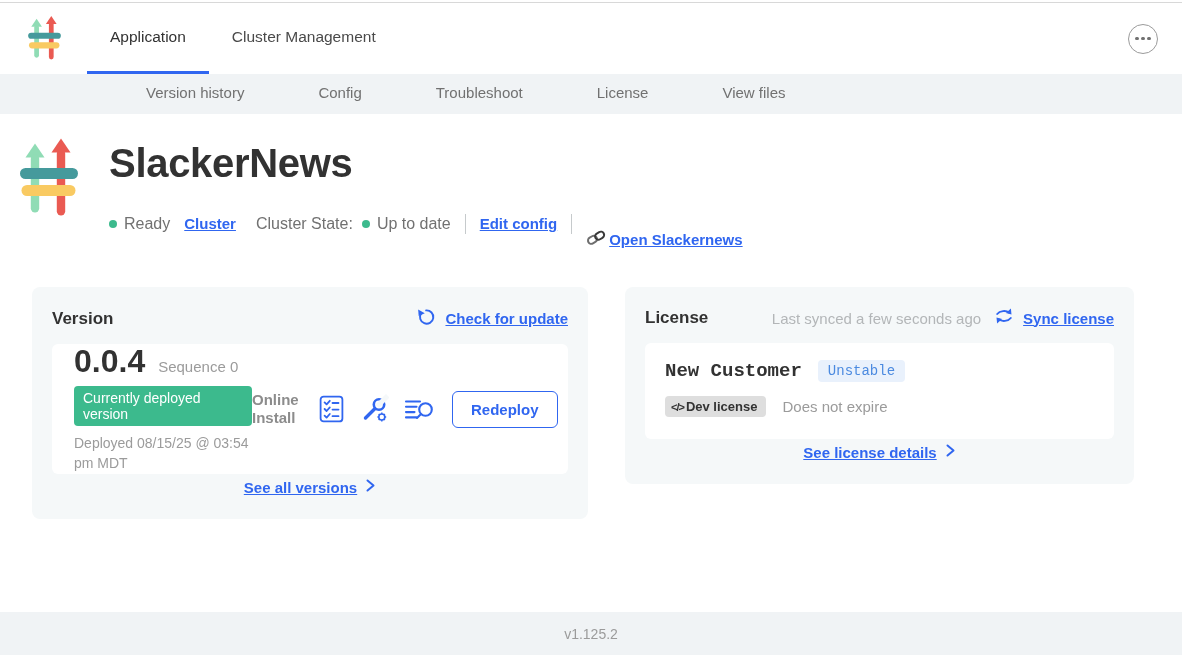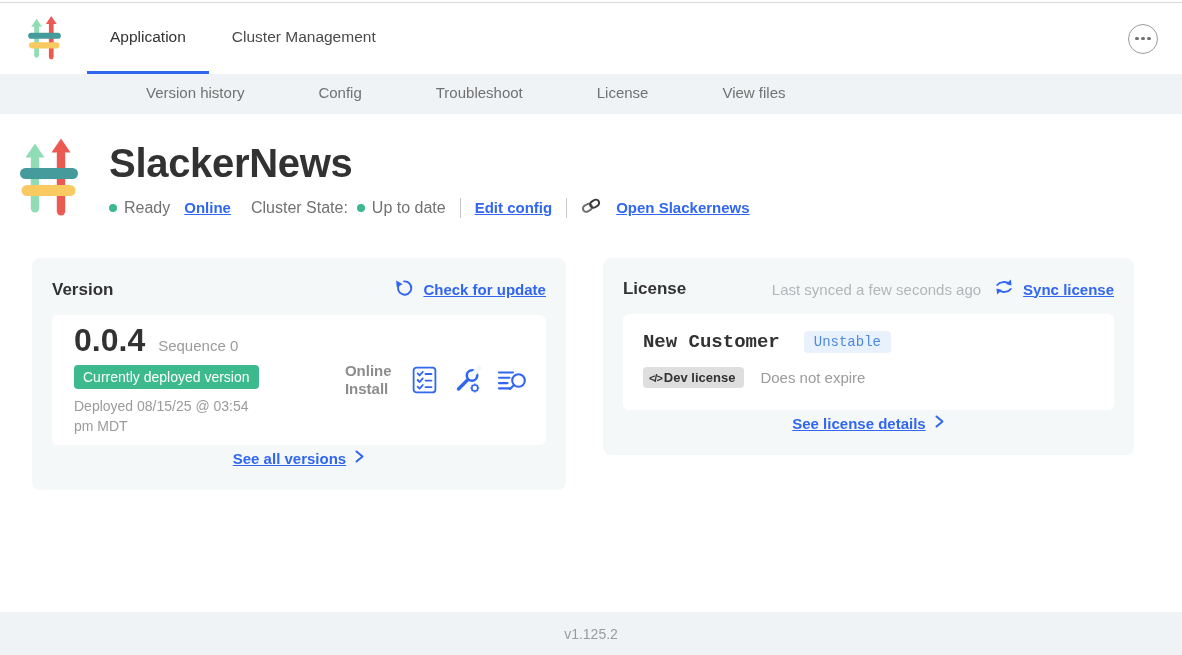--- a/index.html
+++ b/index.html
@@ -31,21 +31,21 @@
 
   
   .main { padding:24px 24px 0 20px; }
   .app-head { display:flex; }
   .app-head-text { margin-left:31px; padding-top:3px; }
   h1.page-title { margin:0; font-size:40px; font-weight:700; letter-spacing:-0.3px; color:#323232; }
   .status-row { display:flex; align-items:center; margin-top:11px; font-size:16px; color:#717171; }
   .sdot { width:8px; height:8px; border-radius:50%; background:#3cba8d; margin-right:7px; flex:none; }
   .link { color:#3066f0; font-weight:600; text-decoration:underline; font-size:15px; cursor:pointer; white-space:nowrap; }
   .vdiv { width:1px; height:20px; background:#c6cacc; margin:0 14px; }
-  .open-link-wrap { display:flex; align-items:center; gap:14px; }
+  .open-link-wrap { display:flex; align-items:center; gap:2px;margin-top:32px; }
 
   
   .cards { display:flex; gap:37px; margin:37px 24px 0 12px; align-items:flex-start; }
   .card { background:#f5f8f9; border-radius:8px; padding:20px; }
   .card.version { width:556px; height:232px; }
   .card.license { width:553px; height:197px; }
   .card-head { display:flex; align-items:center; }
   .card-title { font-size:17px; font-weight:700; color:#323232; }
   .card-head-right { margin-left:auto; display:flex; align-items:center; gap:9px; }
   .muted { color:#b3b6b8; font-size:15px; margin-right:4px; }
@@ -62,21 +62,21 @@
   .install-type { color:#8c8c8c; font-weight:600; font-size:15px; line-height:1.2; width:52px; }
   .icon-btn { background:none; border:none; padding:0; cursor:pointer; display:flex; align-items:center; }
   .redeploy-btn { background:#fff; border:1.5px solid #3066f0; color:#3066f0; font-weight:700;
           font-size:15px; border-radius:6px; padding:9px 18px; cursor:pointer; margin-left:2px;
           font-family:inherit; }
   .card-footer-link { margin-top:4px; display:flex; align-items:center; gap:8px;justify-content:center; }
 
   .inner-card.license { height:96px; padding:17px 20px; }
   .lic-row1 { display:flex; align-items:center; gap:16px;font-family:Liberation Mono, monospace; }
   .customer-name { font-size:19px; font-weight:600; color:#323232; }
-  .chan-badge { background:#e9f1fc; color:#4b8ae0; font-size:14px; padding:3px 10px; border-radius:4px;margin-left:8px; }
+  .chan-badge { background:#e9f1fc; color:#4b8ae0; font-size:14px; padding:3px 10px; border-radius:4px; }
   .lic-row2 { display:flex; align-items:center; margin-top:14px; gap:16px; }
   .dev-badge { background:#dedede; color:#323232; font-weight:700; font-size:13px;
           padding:3px 9px 3px 6px; border-radius:4px; display:flex; align-items:center; gap:2px; }
   .code-glyph { font-size:11px; font-weight:600; letter-spacing:-1px; }
   .expiry { color:#9b9b9b; font-size:15px; }
 
   footer { position:absolute; bottom:0; left:0; right:0; height:43px; background:#f0f3f5;
           display:flex; align-items:center; justify-content:center; color:#9b9b9b; font-size:14px; }
 </style>
 </head>
@@ -128,21 +128,21 @@
         <rect x="36.8" y="11" width="8.4" height="66" rx="4.2" fill="#ea5a52"></rect>
         <rect x="0" y="29.5" width="58" height="11" rx="5.5" fill="#459a9c"></rect>
         <rect x="1.5" y="46.5" width="54" height="11" rx="5.5" fill="#f9ca62"></rect>
       </svg>
     </span>
     <div class="app-head-text">
       <h1 class="page-title">SlackerNews</h1>
       <div class="status-row">
         <span class="sdot"></span>
         <span style="margin-right:14px;">Ready</span>
-        <a class="link" style="margin-right:20px;">Online</a>
+        <a class="link" style="margin-right:20px;">Cluster</a>
         <span style="margin-right:9px;">Cluster State:</span>
         <span class="sdot"></span>
         <span>Up to date</span>
         <span class="vdiv"></span>
         <a class="link">Edit config</a>
         <span class="vdiv"></span>
         <span class="open-link-wrap">
           <span>
             <svg width="21" height="17" viewBox="0 0 21 17" fill="none">
               <g transform="rotate(-30 10.5 8.5)">
@@ -216,20 +216,21 @@
           <button class="icon-btn" aria-label="view files">
             <svg width="31" height="28" viewBox="0 0 31 28" fill="none" stroke="#3066f0" stroke-width="2.1" stroke-linecap="round">
               <line x1="2" y1="6.5" x2="16" y2="6.5"></line>
               <line x1="2" y1="11.8" x2="12.5" y2="11.8"></line>
               <line x1="2" y1="17.1" x2="10.5" y2="17.1"></line>
               <line x1="2" y1="22.4" x2="12.5" y2="22.4"></line>
               <circle cx="21.5" cy="14.5" r="6.3"></circle>
               <line x1="16.8" y1="19.2" x2="13" y2="23"></line>
             </svg>
           </button>
+          <button class="redeploy-btn">Redeploy</button>
         </div>
       </div>
 
       <div class="card-footer-link">
         <a class="link">See all versions</a>
         <span>
           <svg width="11" height="15" viewBox="0 0 11 15" fill="none">
             <polyline points="2.5,2.5 8.5,7.5 2.5,12.5" stroke="#3066f0" stroke-width="2" stroke-linecap="round" stroke-linejoin="round"></polyline>
           </svg>
         </span>

